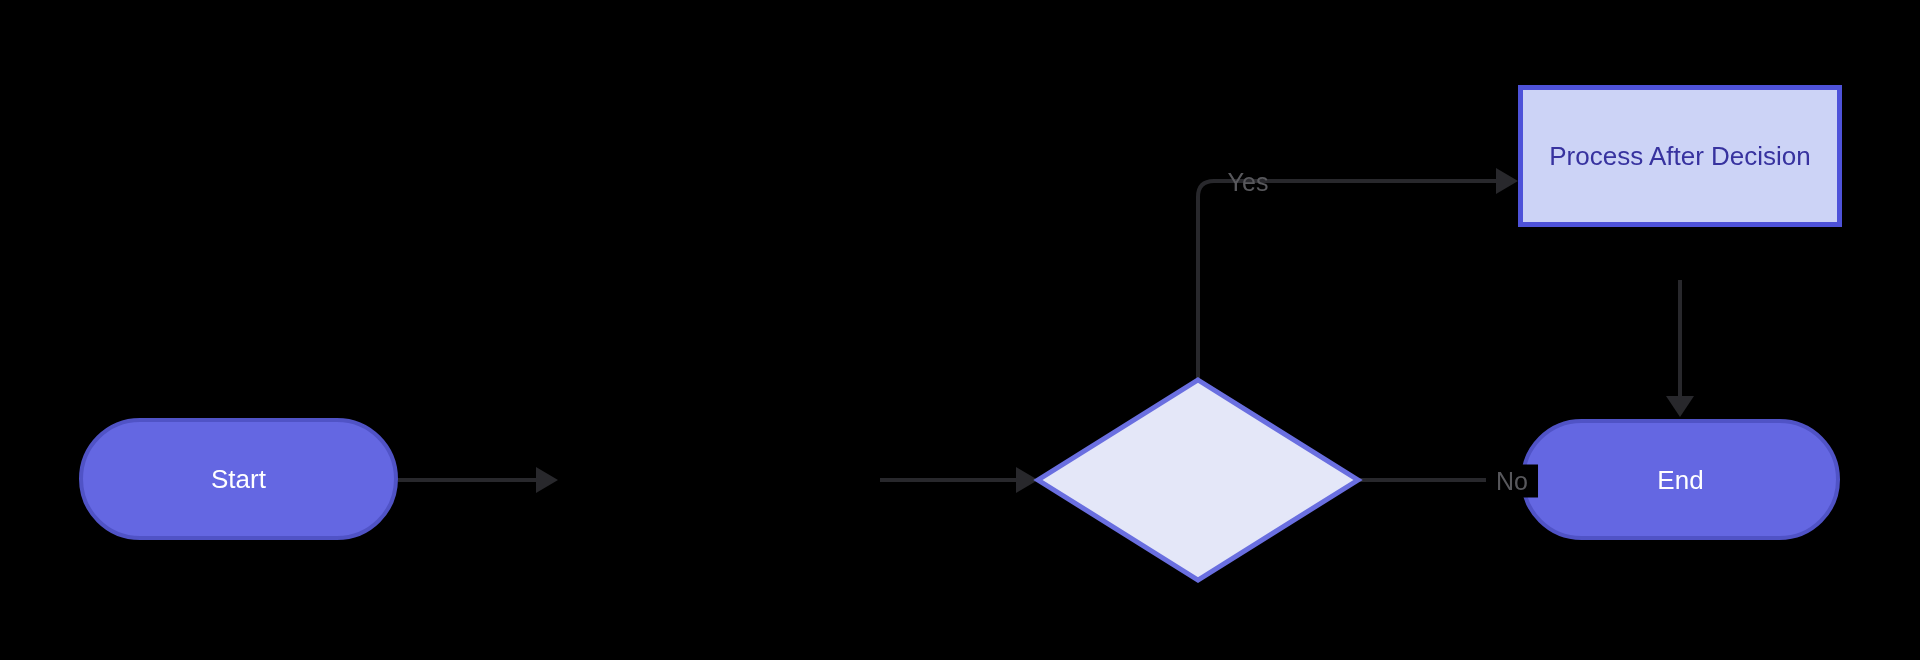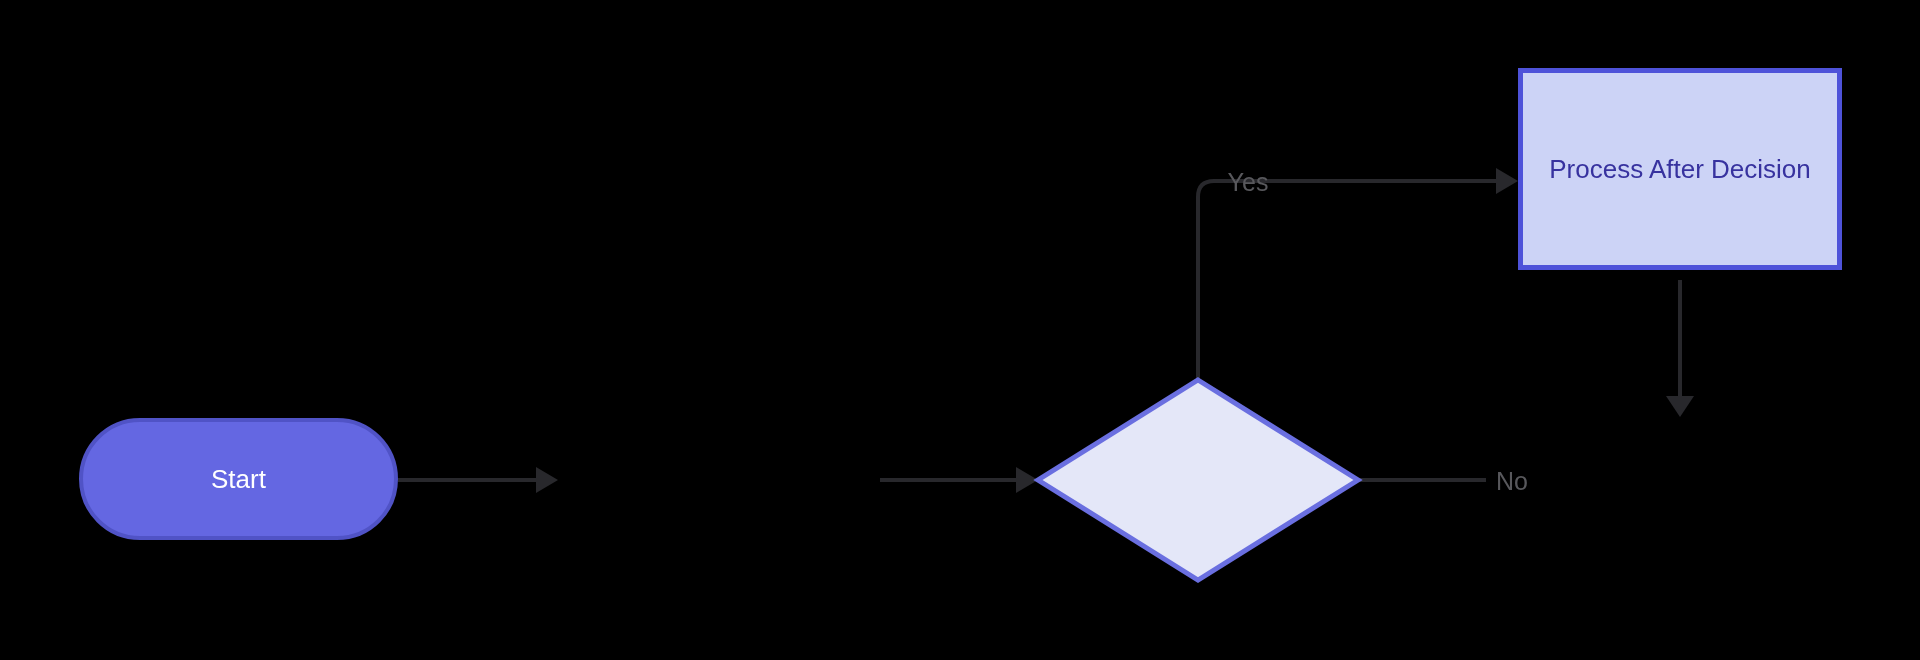--- a/index.html
+++ b/index.html
@@ -73,21 +73,21 @@
     align-items: center;
     justify-content: center;
     text-align: center;
     font-size: 26px;
     color: var(--node-text);
   }
   #node-start   { left: 79px;  top: 418px; width: 319px; height: 122px; }
   #node-end     { left: 1521px; top: 419px; width: 319px; height: 121px; }
   #node-process1 { left: 558px; top: 377px; width: 322px; height: 203px; }
   #node-process1 .node-label { max-width: 230px; }
-  #node-process2 { left: 1518px; top: 68px; width: 324px; height: 202px; }
+  #node-process2 { left: 1518px; top: 85px; width: 324px; height: 142px; }
   #node-process2 .node-label { max-width: 306px; }
   #diamond-label { left: 1038px; top: 380px; width: 320px; height: 200px; }
   .edge-label {
     position: absolute;
     transform: translate(-50%, -50%);
     font-size: 25px;
     font-weight: 500;
     color: var(--edge-label-text);
     white-space: nowrap;
   }
@@ -122,17 +122,20 @@
   <div class="node stadium" id="node-start">
     <span class="node-label">Start</span>
   </div>
 
 
 
   <div class="node rect-node" id="node-process2">
     <span class="node-label">Process After Decision</span>
   </div>
 
+  <div class="node stadium" id="node-end">
+    <span class="node-label">End</span>
+  </div>
 
   <div class="edge-label" id="edge-label-yes">Yes</div>
   <div class="edge-label" id="edge-label-no">No</div>
 
 </div>
 
 </body></html>

